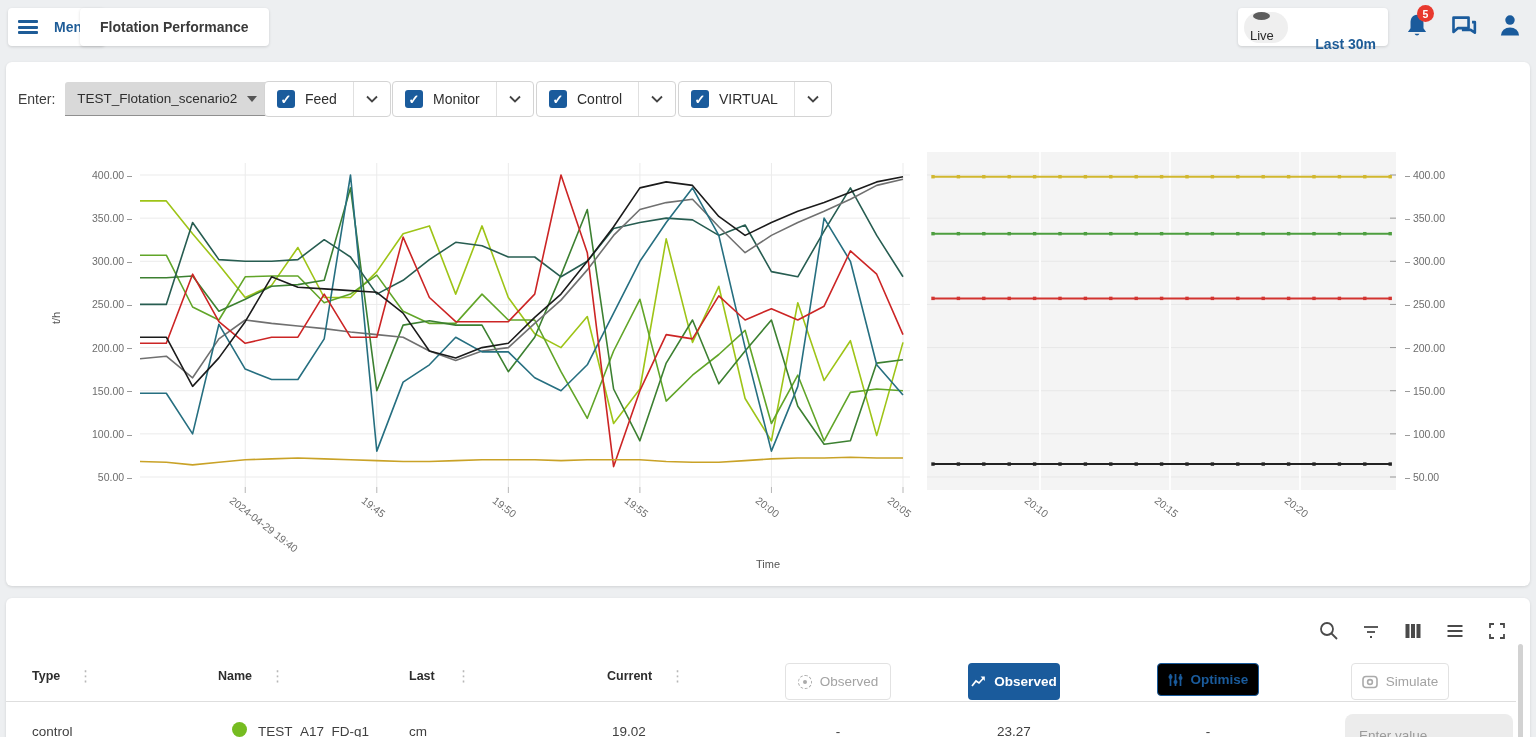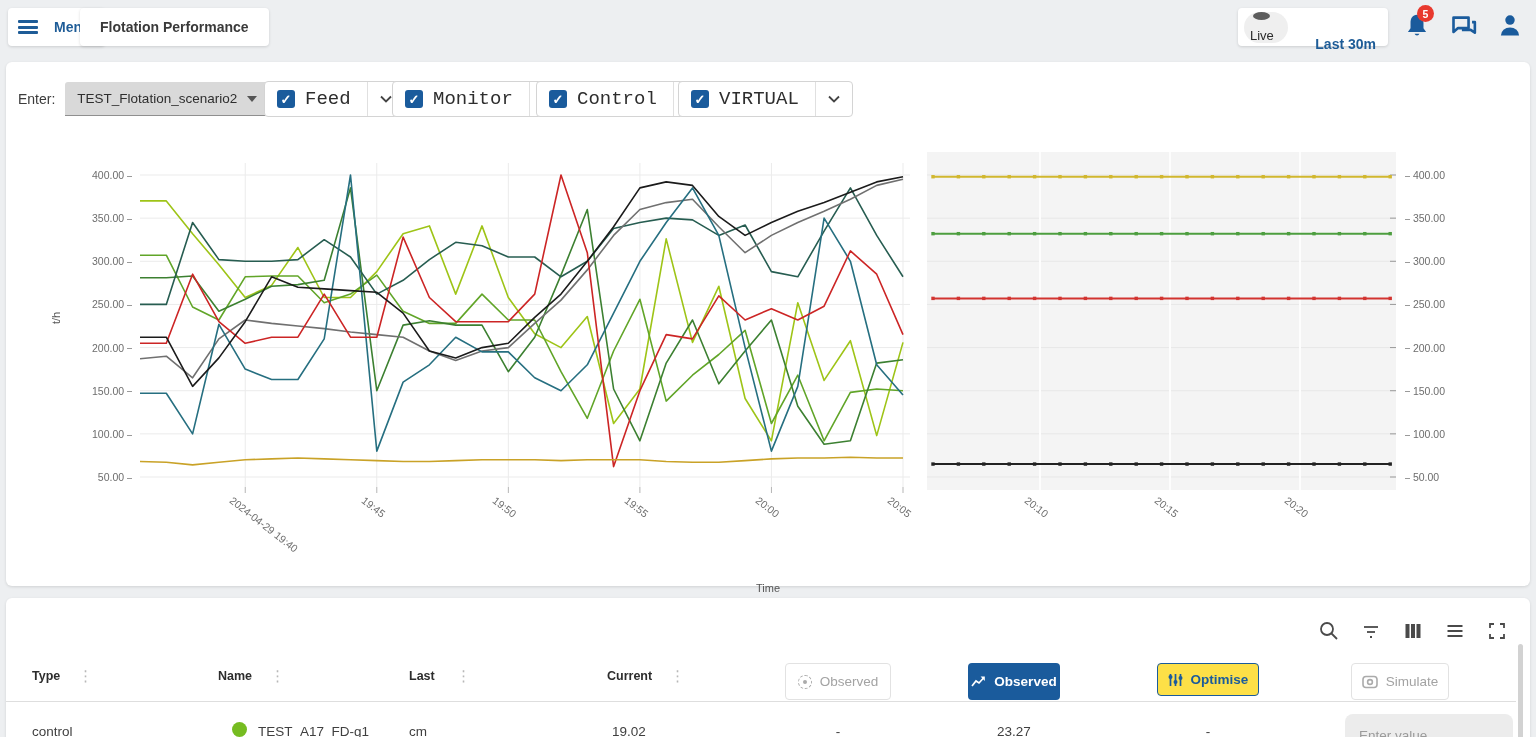--- a/index.html
+++ b/index.html
@@ -38,48 +38,48 @@
                   border-radius:3px 3px 0 0; display:flex; align-items:center; gap:10px;
                   padding:0 12px; cursor:pointer; }
   #asset-select span { font-size:13.5px; color:#2e2e2e; }
   #asset-select .tri { width:0; height:0; border-left:5px solid transparent; border-right:5px solid transparent;
                        border-top:6px solid #555; }
   .chk-group { position:absolute; top:0; height:36px; background:#fff; border:1px solid #d4d4d4;
                border-radius:4px; display:flex; align-items:stretch; }
   .chk-main { display:flex; align-items:center; gap:10px; padding:0 16px 0 12px; cursor:pointer; }
   .chk-box { width:18px; height:18px; background:#1a5b9c; border-radius:3px; color:#fff;
              font-size:13px; font-weight:700; display:flex; align-items:center; justify-content:center; }
-  .chk-label { font-size:19px; color:#2e2e2e;font-family:Liberation Mono, monospace; }
+  .chk-label { font-size:14px; color:#2e2e2e; }
   .chk-split { width:1px; background:#e0e0e0; }
   .chk-chevron { width:36px; display:flex; align-items:center; justify-content:center; cursor:pointer; }
 
   .ylab { position:absolute; font-size:10.5px; color:#6d6d6d; white-space:nowrap; }
   .tickdash { display:inline-block; width:5px; height:1px; background:#9a9a9a; vertical-align:middle; }
   .xlab { position:absolute; font-size:10.5px; color:#6d6d6d; white-space:nowrap;
           transform:rotate(38deg); transform-origin:left top; }
   #ylabel-th { position:absolute; left:44px; top:250px; font-size:11px; color:#555;
                transform:rotate(-90deg); }
   #time-label { position:absolute; left:712px; top:496px; width:100px; text-align:center;
-                font-size:11px; color:#555;margin-top:24px; }
+                font-size:11px; color:#555; }
 
   
   #table-card { left:6px; top:598px; width:1524px; height:200px; }
   #tbl-toolbar { position:absolute; right:22px; top:22px; display:flex; gap:20px; align-items:center; }
   .t-ico { width:22px; height:22px; cursor:pointer; }
   #tbl-scrollbar { position:absolute; right:7px; top:46px; width:5px; height:148px;
                    background:#d2d2d2; border-radius:3px; }
   #tbl-head { position:absolute; left:0; top:58px; width:1510px; height:46px;
               border-bottom:1px solid #dedede; }
   .th { position:absolute; top:13px; font-size:12.5px; font-weight:700; color:#2d2d2d; }
   .th-dots { position:absolute; top:11px; color:#b8b8b8; font-size:15px; cursor:pointer; }
   .act-btn { position:absolute; top:7px; height:37px; border-radius:4px; display:flex;
              align-items:center; justify-content:center; gap:8px; font-size:13.5px; cursor:pointer; }
   .act-ghost { background:#fff; border:1px solid #e2e2e2; color:#a3a3a3; }
   #btn-predict { background:#1a5b9c; color:#fff; font-weight:700; border:none; }
-  #btn-optimise { background:#fde047; border:1px solid #1a5b9c; color:#1a5b9c; font-weight:700; }
+  #btn-optimise { background:#000000; border:1px solid #1a5b9c; color:#1a5b9c; font-weight:700; }
   .obs-ico { width:14px; height:14px; border:1.5px dashed #ababab; border-radius:50%;
              display:flex; align-items:center; justify-content:center; }
   .obs-ico i { width:4px; height:4px; border-radius:50%; background:#ababab; }
   #data-row { position:absolute; left:0; top:104px; width:1510px; height:96px; }
   .td { position:absolute; top:22px; font-size:13.5px; color:#3f3f3f; }
   #row-dot { position:absolute; left:226px; top:20px; width:15px; height:15px; border-radius:50%;
              background:#76bc21; }
   #sim-input { position:absolute; left:1339px; top:12px; width:168px; height:42px; background:#ececec;
                border:none; border-radius:8px; padding:0 14px; font-size:13.5px; color:#3f3f3f;
                font-family:"Liberation Sans", sans-serif; }

